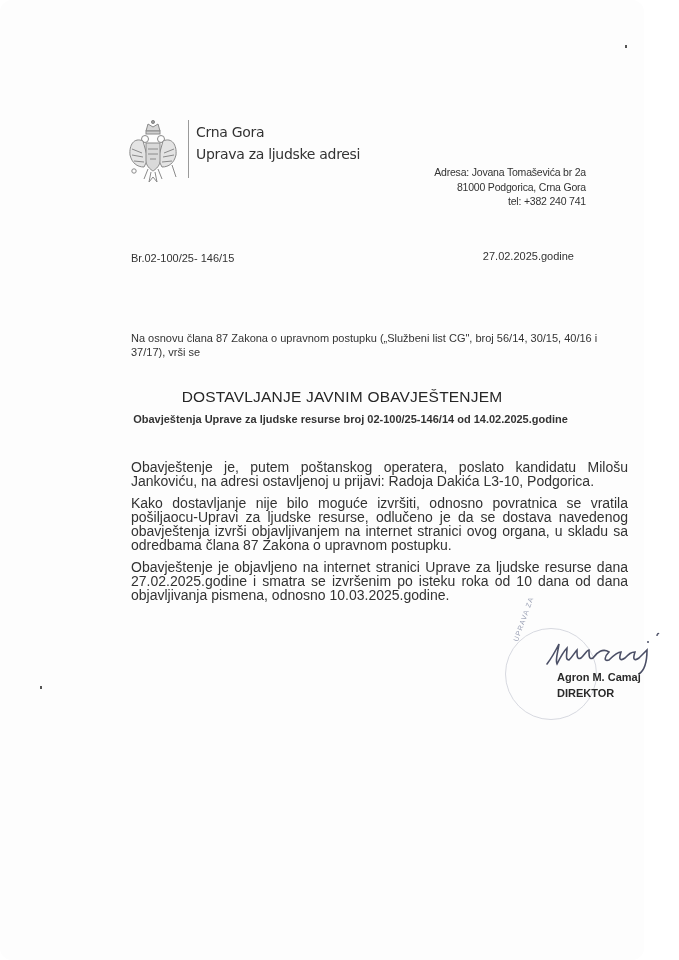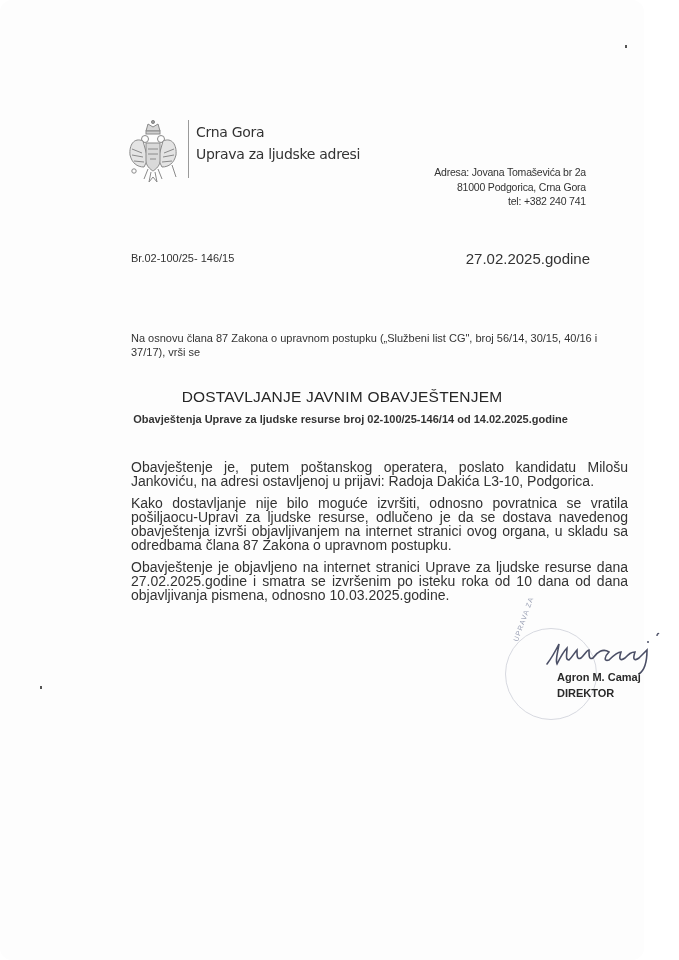--- a/index.html
+++ b/index.html
@@ -67,22 +67,22 @@
       letter-spacing: -0.2px;
     }
     .ref-number {
       position: absolute;
       left: 131px; top: 252px;
       font-size: 11px;
       color: #333;
     }
     .ref-date {
       position: absolute;
-      right: 54px; top: 250px;
-      font-size: 15px;
+      right: 70px; top: 250px;
+      font-size: 11px;
       color: #333;
     }
     .intro {
       position: absolute;
       left: 131px; top: 331px;
       width: 498px;
       font-size: 11px;
       line-height: 14px;
       color: #333;
     }

